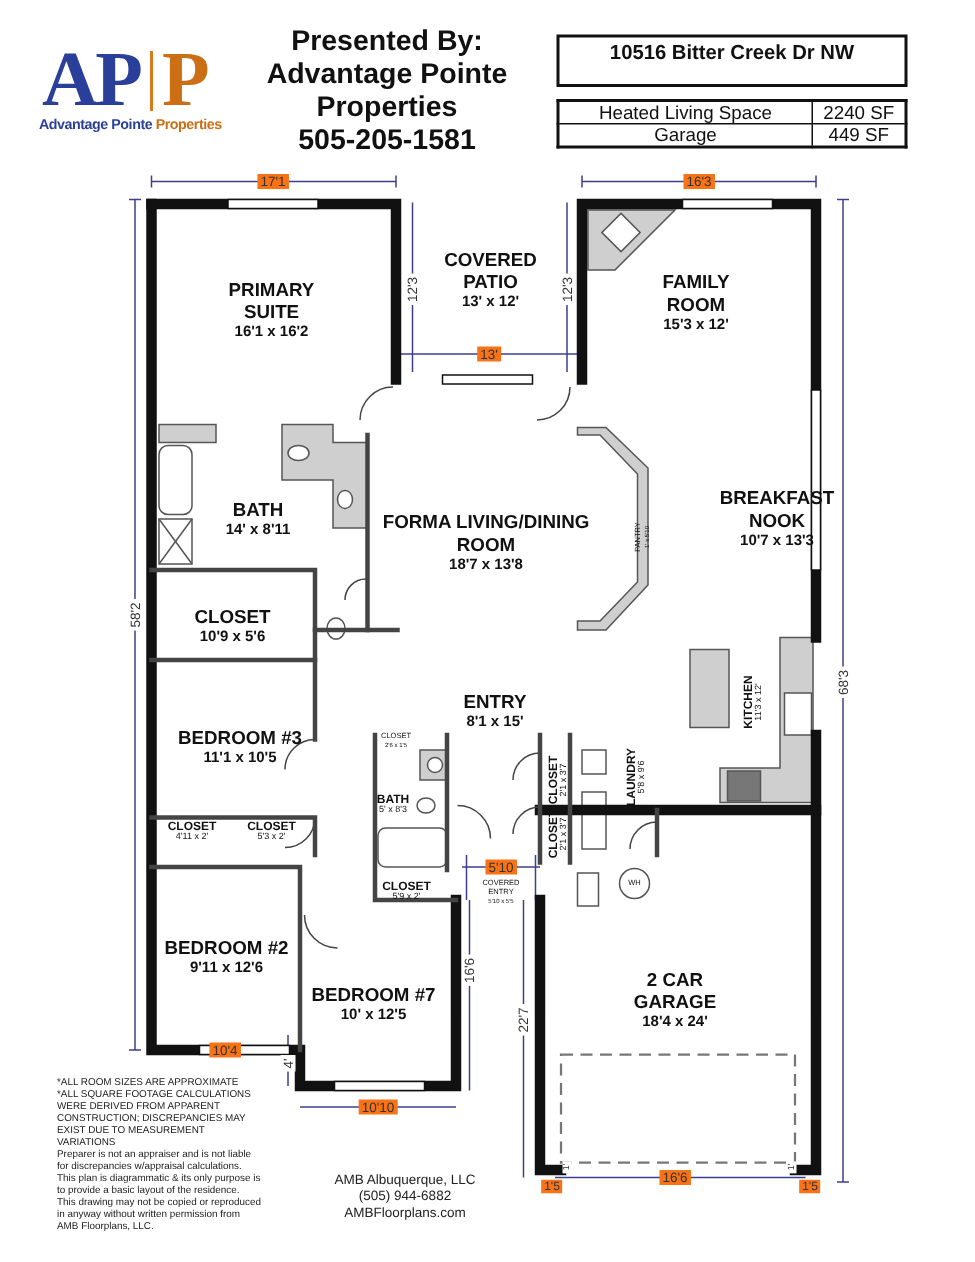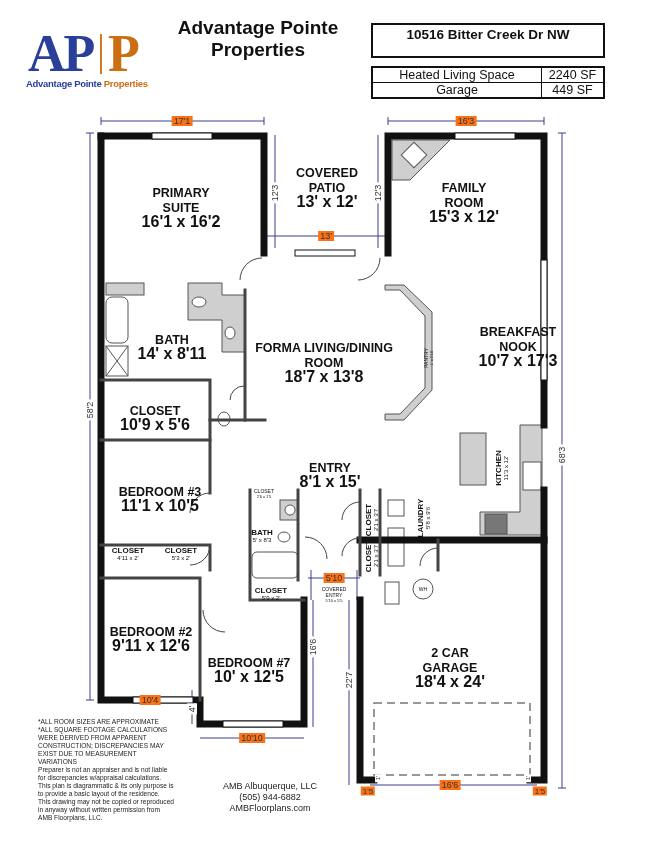--- a/index.html
+++ b/index.html
@@ -13,21 +13,21 @@
   .logo-sub{position:absolute;left:0;top:50px;font-size:9.5px;font-weight:bold;white-space:nowrap;letter-spacing:-0.3px;}
   .logo-sub .b{color:#2a3f9a;} .logo-sub .o{color:#cc6f14;}
   .presented{left:168px;top:17px;width:180px;text-align:center;font-weight:bold;font-size:19px;line-height:22px;}
   .addr{left:371px;top:23px;width:234px;height:35px;border:2px solid #111;text-align:center;font-weight:bold;font-size:13.5px;line-height:17px;padding-top:1px;box-sizing:border-box;}
   .sqft{left:371px;top:66px;width:234px;border:2px solid #111;border-collapse:collapse;font-size:12.5px;}
   .sqft td{border:1.5px solid #111;padding:0 4px;height:14px;line-height:14px;text-align:center;}
   
   .plan{left:0;top:0;width:650px;height:841px;}
   .lbl{position:absolute;text-align:center;font-weight:bold;white-space:nowrap;transform:translateX(-50%);}
   .lbl .n{display:block;font-size:12.5px;line-height:15px;}
-  .lbl .d{display:block;font-size:16px;line-height:12px;}
+  .lbl .d{display:block;font-size:10px;line-height:12px;}
   .sm .n{font-size:8px;line-height:9px;}
   .sm .d{font-size:6px;line-height:7px;font-weight:normal;}
   .xs .n{font-size:5px;line-height:6px;font-weight:normal;}
   .xs .d{font-size:4px;line-height:5px;font-weight:normal;}
   .rot{transform:translate(-50%,-50%) rotate(-90deg);}
   .dim{position:absolute;font-size:9px;color:#333;background:#f97316;padding:0 2px;white-space:nowrap;transform:translate(-50%,-50%);}
   .dimv{position:absolute;font-size:9px;color:#333;background:#fff;padding:0 2px;white-space:nowrap;transform:translate(-50%,-50%) rotate(-90deg);}
   .disclaimer{left:38px;top:718px;width:180px;font-size:6.6px;line-height:8px;color:#222;}
   .credit{left:210px;top:781px;width:120px;text-align:center;font-size:9px;line-height:11px;color:#222;}
 </style>
@@ -160,22 +160,24 @@
 </svg>
 
 <div class="abs logo">
   <span class="logo-ap">AP</span>
   <span class="logo-bar"></span>
   <span class="logo-p">P</span>
   <span class="logo-sub"><span class="b">Advantage Pointe</span> <span class="o">Properties</span></span>
 </div>
 
 <div class="abs presented">
+  <div>Presented By:</div>
   <div>Advantage Pointe</div>
   <div>Properties</div>
+  <div>505-205-1581</div>
 </div>
 
 <div class="abs addr">
   <div>10516 Bitter Creek Dr NW</div>
 </div>
 
 <table class="abs sqft">
   <tbody>
       <tr>
     <td style="width:160px">Heated Living Space</td>
@@ -208,21 +210,21 @@
   <span class="d">14' x 8'11</span>
 </div>
 <div class="lbl" style="left:324px;top:341px">
   <span class="n">FORMA LIVING/DINING</span>
   <span class="n">ROOM</span>
   <span class="d">18'7 x 13'8</span>
 </div>
 <div class="lbl" style="left:518px;top:325px">
   <span class="n">BREAKFAST</span>
   <span class="n">NOOK</span>
-  <span class="d">10'7 x 17'3</span>
+  <span class="d">10'7 x 13'3</span>
 </div>
 <div class="lbl xs rot" style="left:428px;top:358px">
   <span class="n">PANTRY</span>
   <span class="d">1' x 5'10</span>
 </div>
 <div class="lbl" style="left:155px;top:404px">
   <span class="n">CLOSET</span>
   <span class="d">10'9 x 5'6</span>
 </div>
 <div class="lbl sm rot" style="left:502px;top:468px">

